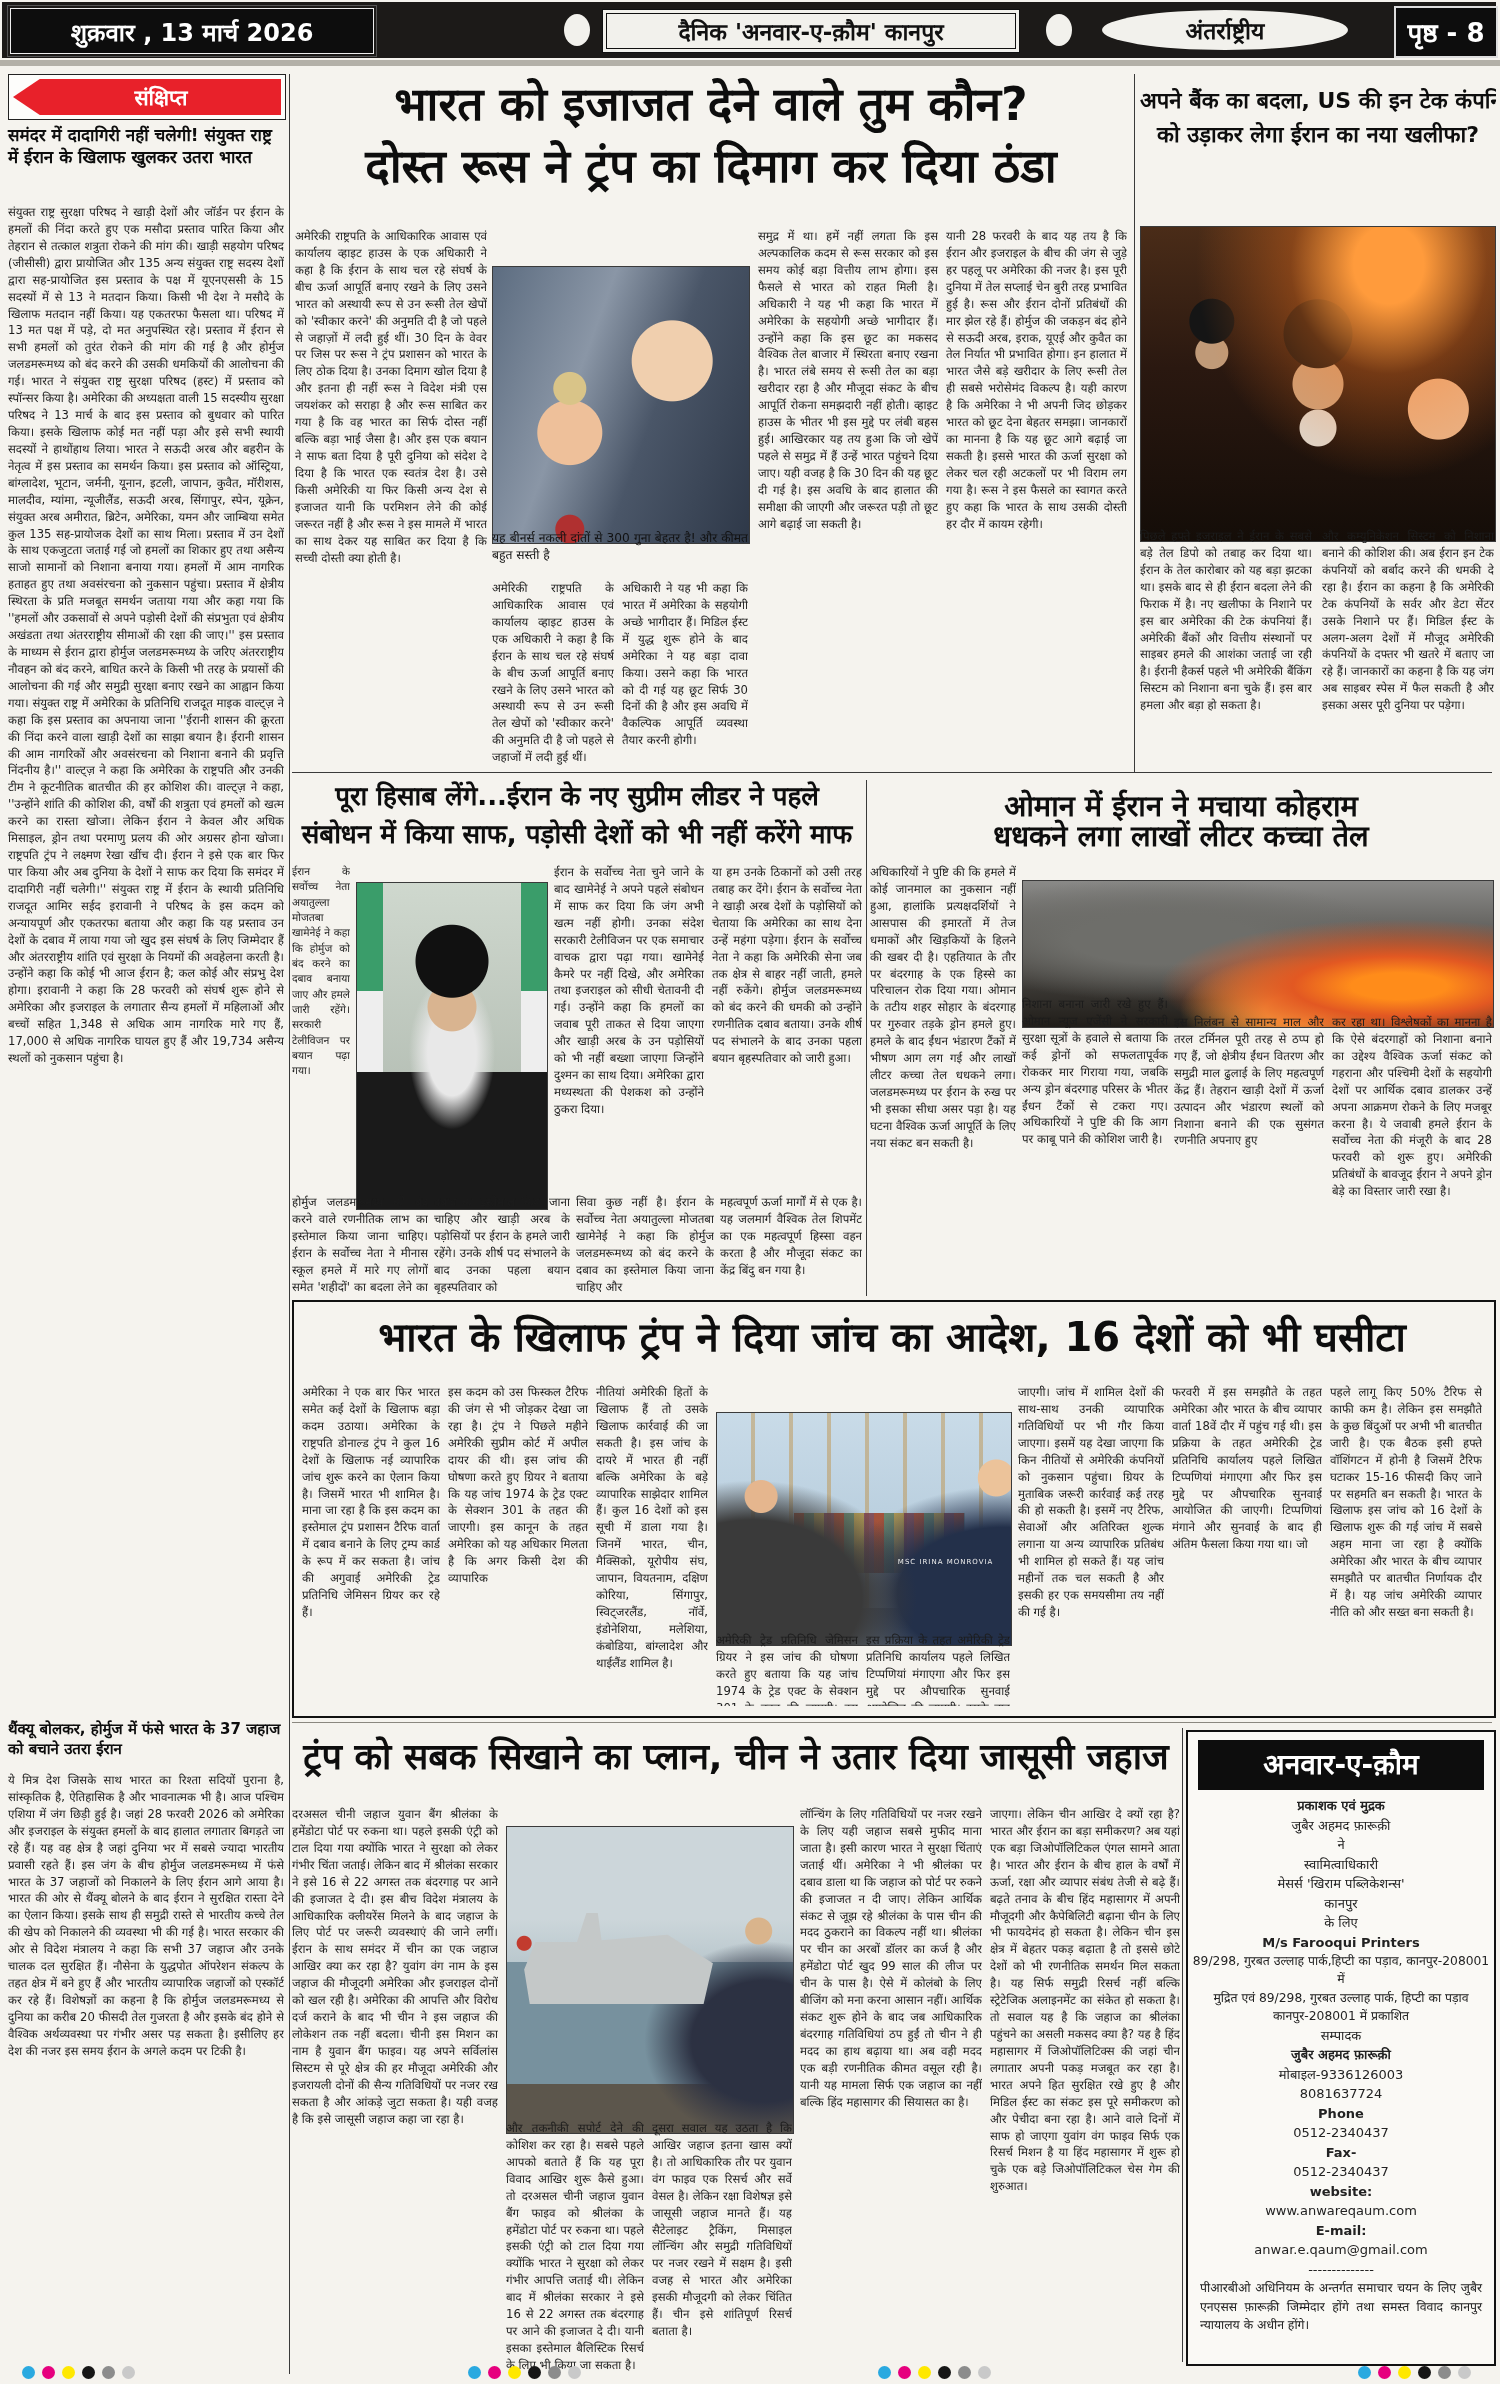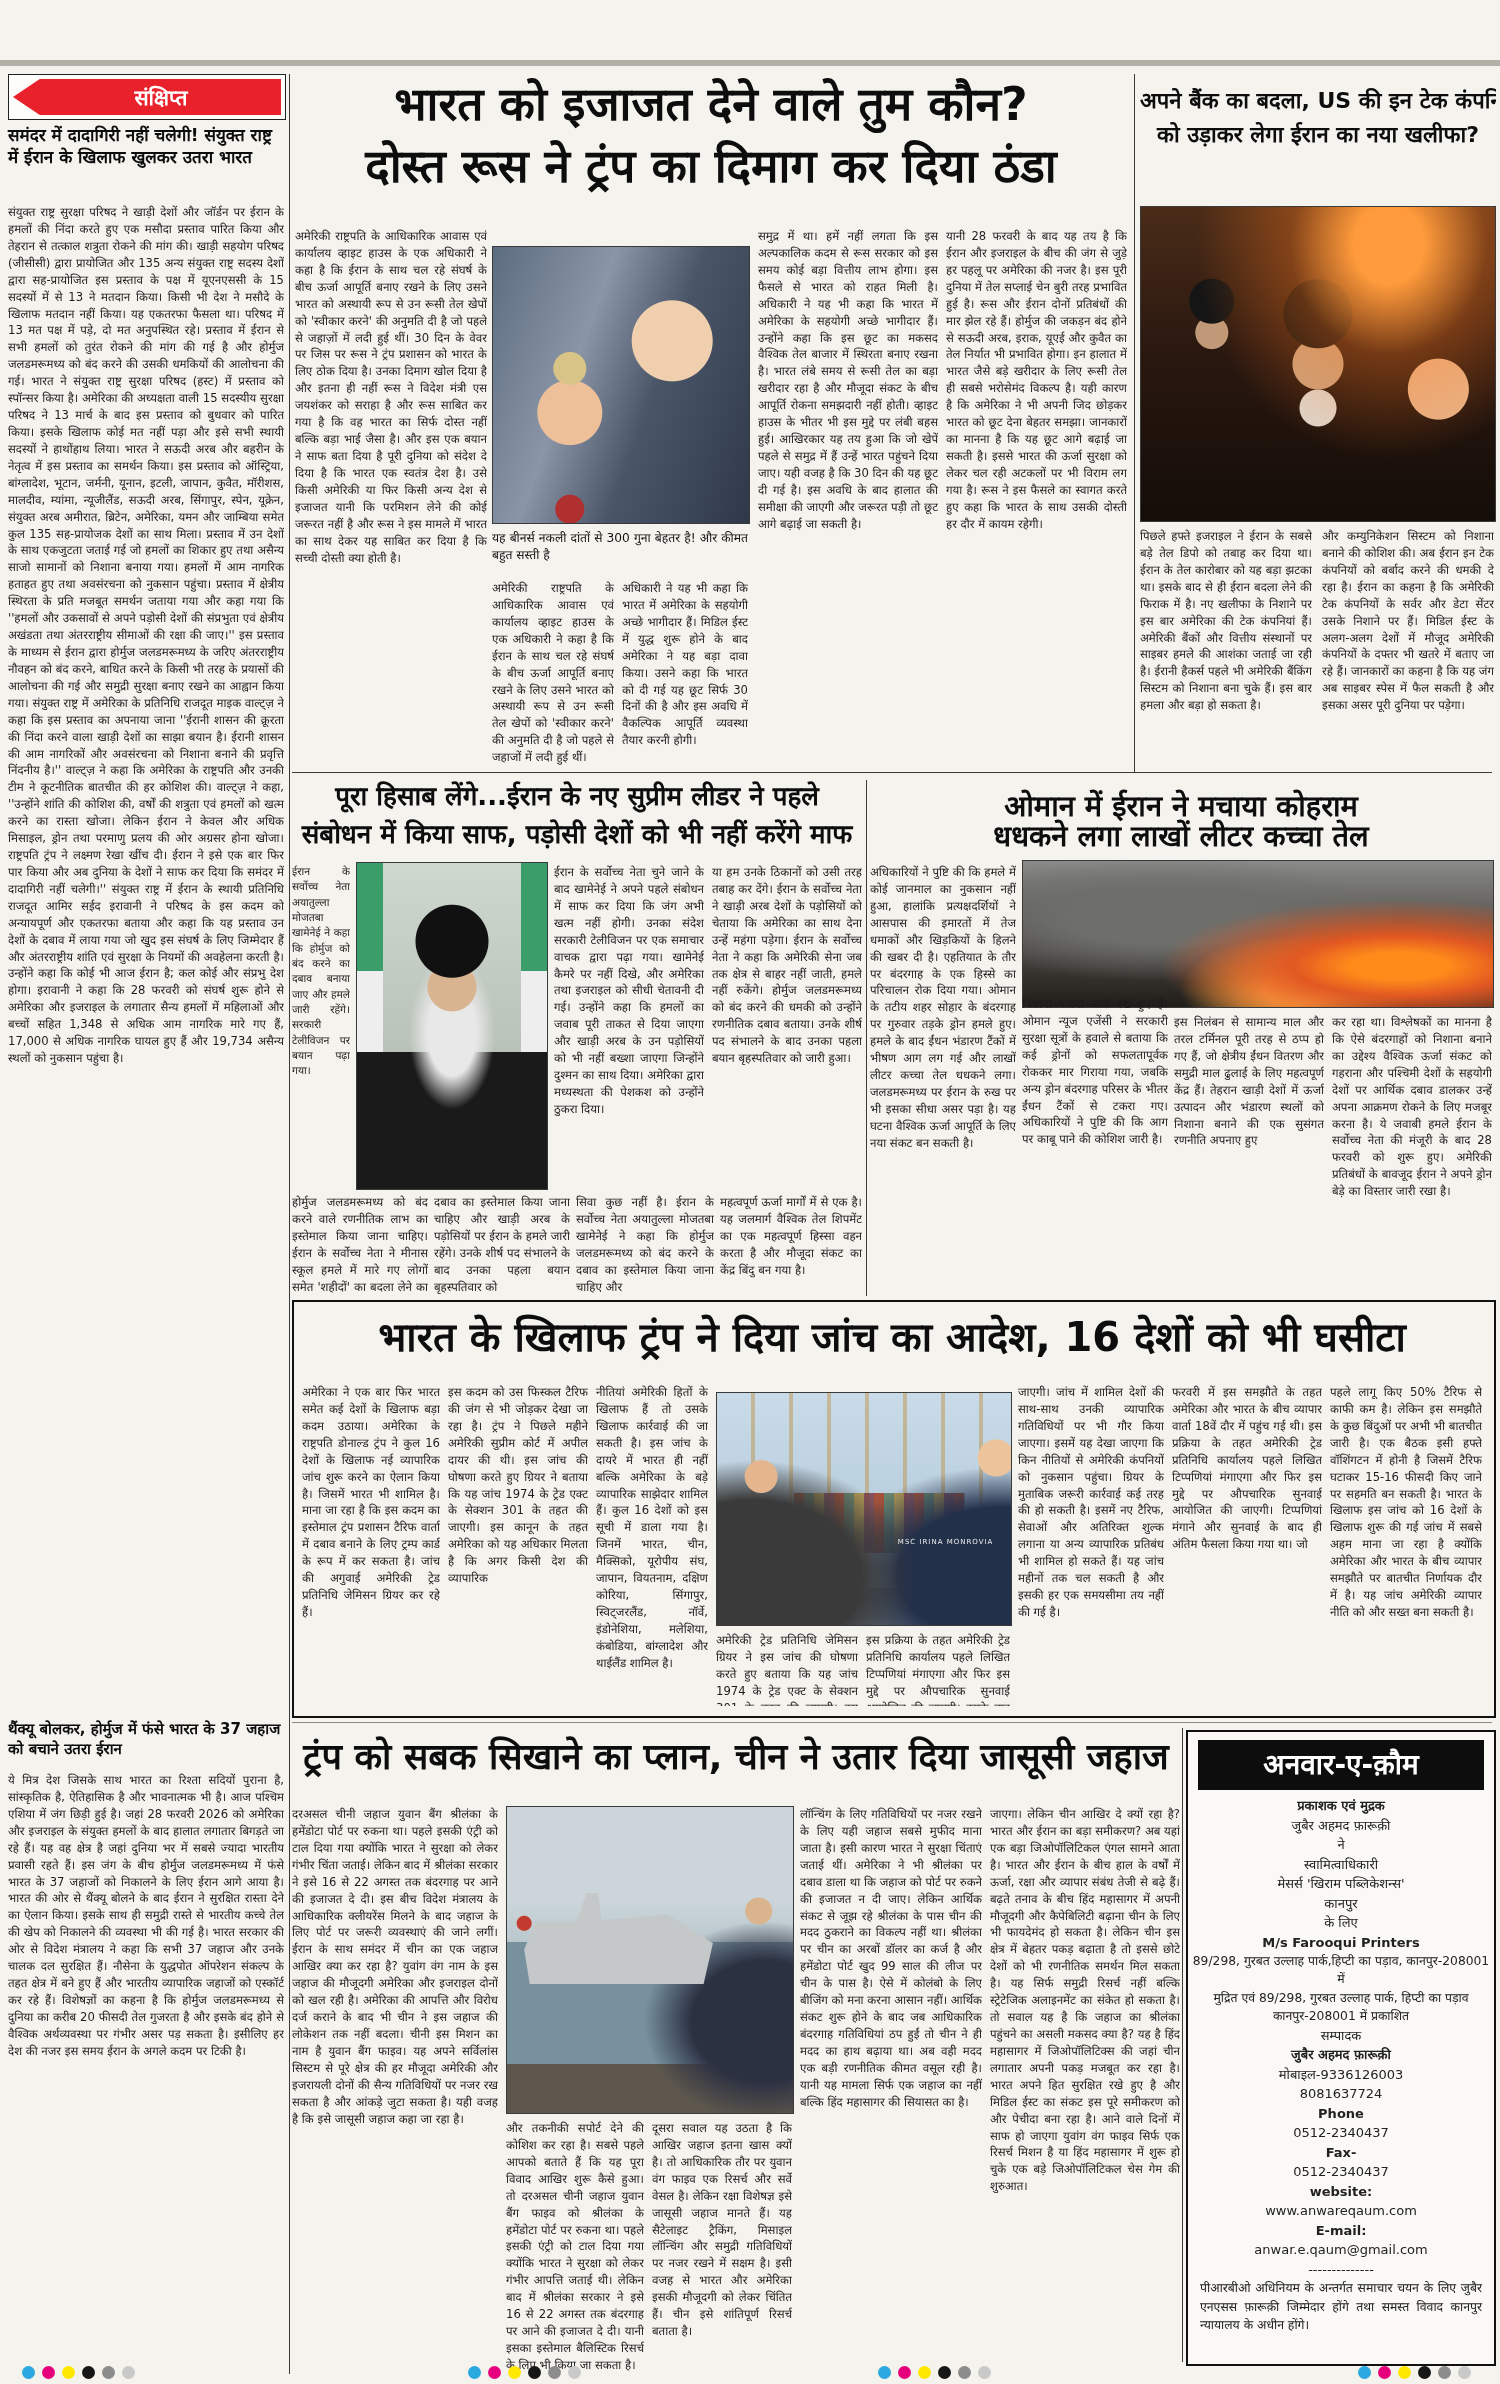--- a/index.html
+++ b/index.html
@@ -25,21 +25,21 @@
   .hrule{position:absolute;height:1px;background:#3a3a3a;}
   
   .briefs-banner-box{position:absolute;left:8px;top:74px;width:276px;height:44px;border:1px solid #222;
                      background:#fdfdfb;padding:0;}
   .briefs-banner{position:absolute;left:4px;top:4px;right:4px;bottom:4px;background:#e8212a;
                  clip-path:polygon(0 50%,10% 0,100% 0,100% 100%,10% 100%);
                  color:#fff;font-weight:bold;font-size:21px;display:flex;align-items:center;justify-content:center;padding-left:28px;}
   .briefs-hl{position:absolute;left:8px;top:124px;width:276px;font-size:17px;font-weight:bold;line-height:1.32;color:#0d0d0d;text-align:left;}
   .briefs-sub{position:absolute;left:8px;top:1694px;width:276px;font-size:15px;font-weight:bold;line-height:1.35;color:#0d0d0d;margin-top:25px;}
   
-  .ph{position:absolute;border:1px solid #3a3a3a;overflow:hidden;}
+  .ph{position:absolute;border:1px solid #3a3a3a;overflow:hidden;margin-top:20px;}
   .ph-putin{background:
      radial-gradient(circle at 30% 44%,#d9c488 0 16px,rgba(0,0,0,0) 17px),
      radial-gradient(circle at 30% 60%,#eec09a 0 32px,rgba(0,0,0,0) 33px),
      radial-gradient(circle at 70% 34%,#f0cfae 0 40px,rgba(0,0,0,0) 41px),
      radial-gradient(circle at 30% 95%,#b03030 0 14px,rgba(0,0,0,0) 15px),
      linear-gradient(110deg,#5c6c80 0%,#8a96a6 35%,#4a5668 60%,#2e3848 100%);}
   .ph-khalifa{background:
      radial-gradient(ellipse at 70% 12%,#ff9b3c 0 10%,rgba(255,120,30,.35) 28%,rgba(0,0,0,0) 55%),
      radial-gradient(circle at 50% 34%,#101010 0 34px,rgba(0,0,0,0) 35px),
      radial-gradient(circle at 50% 50%,#caa27e 0 25px,rgba(0,0,0,0) 26px),
@@ -93,20 +93,28 @@
   .dots{position:absolute;display:flex;gap:7px;}
   .dot{width:13px;height:13px;border-radius:50%;}
   .d-c{background:#2aa9e0}.d-m{background:#e6007e}.d-y{background:#ffe800}
   .d-k{background:#161616}.d-g{background:#8c8c8c}.d-l{background:#c9c9c9}
 </style>
 </head>
 <body>
 
 <div class="page">
 
+  <div class="masthead">
+    <div class="mh-box date-box">शुक्रवार , 13 मार्च 2026</div>
+    <div class="dot-oval oval" style="left:562px;"></div>
+    <div class="mh-box paper-box">दैनिक  'अनवार-ए-क़ौम'  कानपुर</div>
+    <div class="dot-oval oval" style="left:1044px;"></div>
+    <div class="mh-box oval section-oval">अंतर्राष्ट्रीय</div>
+    <div class="mh-box page-box">पृष्ठ - 8</div>
+  </div>
   <div class="top-rule"></div>
 
   <div class="vrule" style="left:289px;top:74px;height:2300px;"></div>
   <div class="vrule" style="left:1134px;top:74px;height:698px;"></div>
   <div class="hrule" style="left:292px;top:772px;width:1200px;"></div>
   <div class="vrule" style="left:866px;top:780px;height:516px;"></div>
   <div class="hrule" style="left:292px;top:1722px;width:1200px;background:#8a877f;"></div>
   <div class="vrule" style="left:1182px;top:1728px;height:634px;"></div>
 
   <div class="briefs-banner-box">

